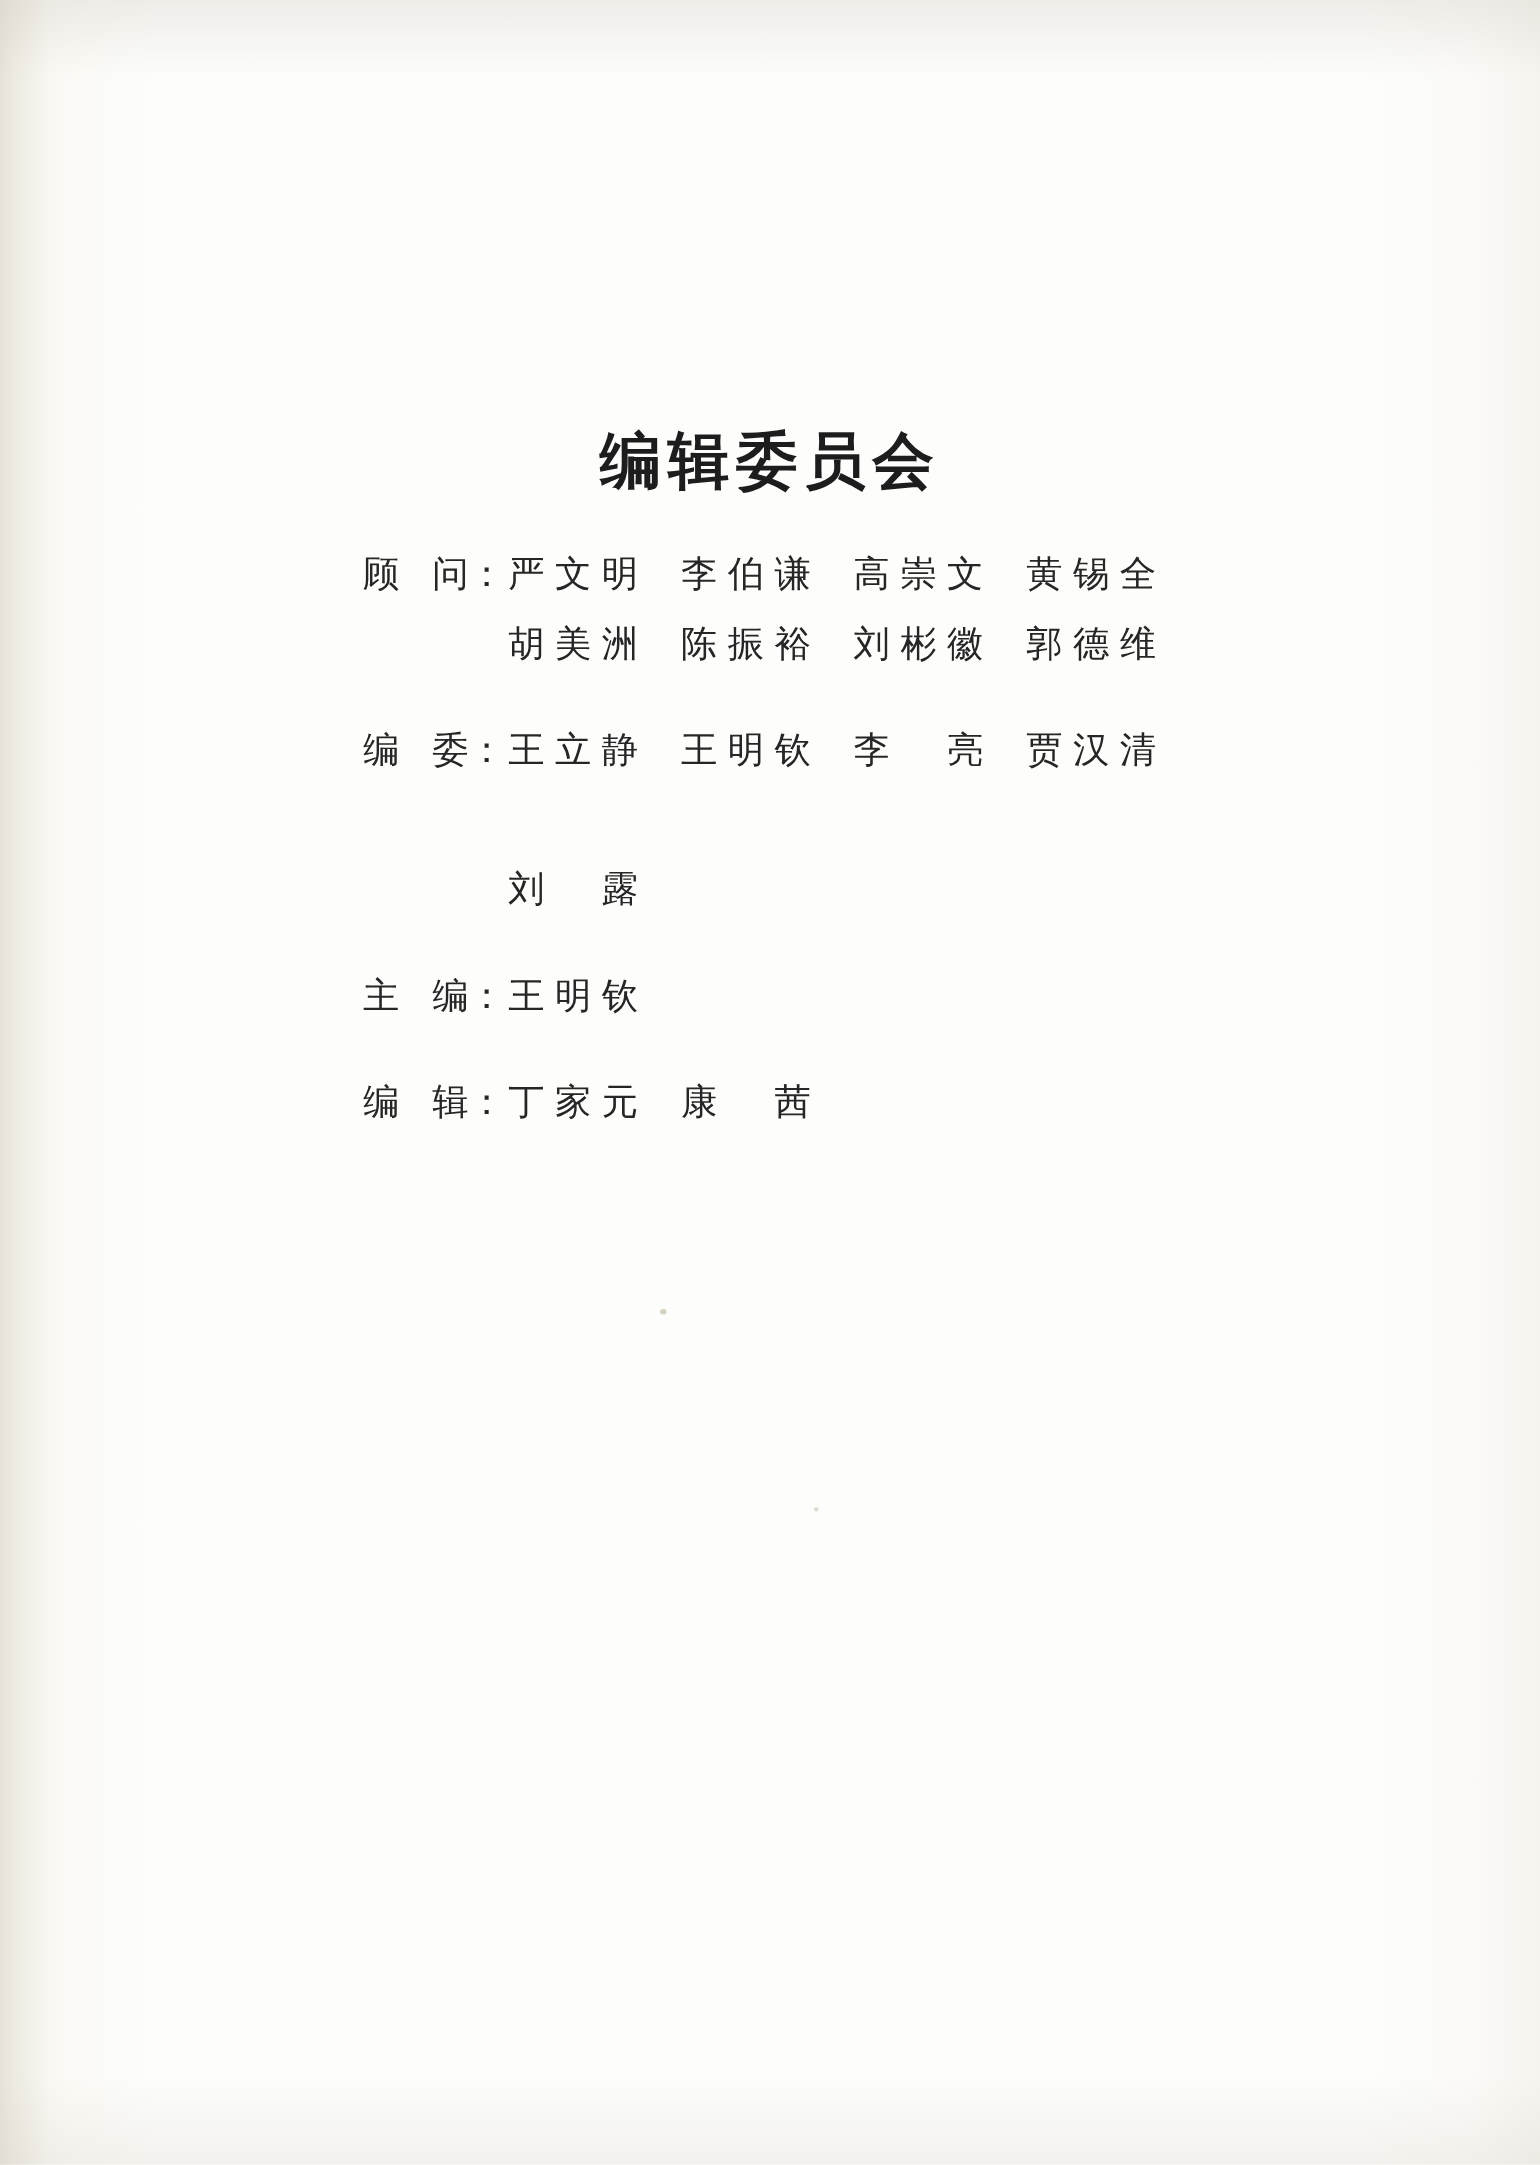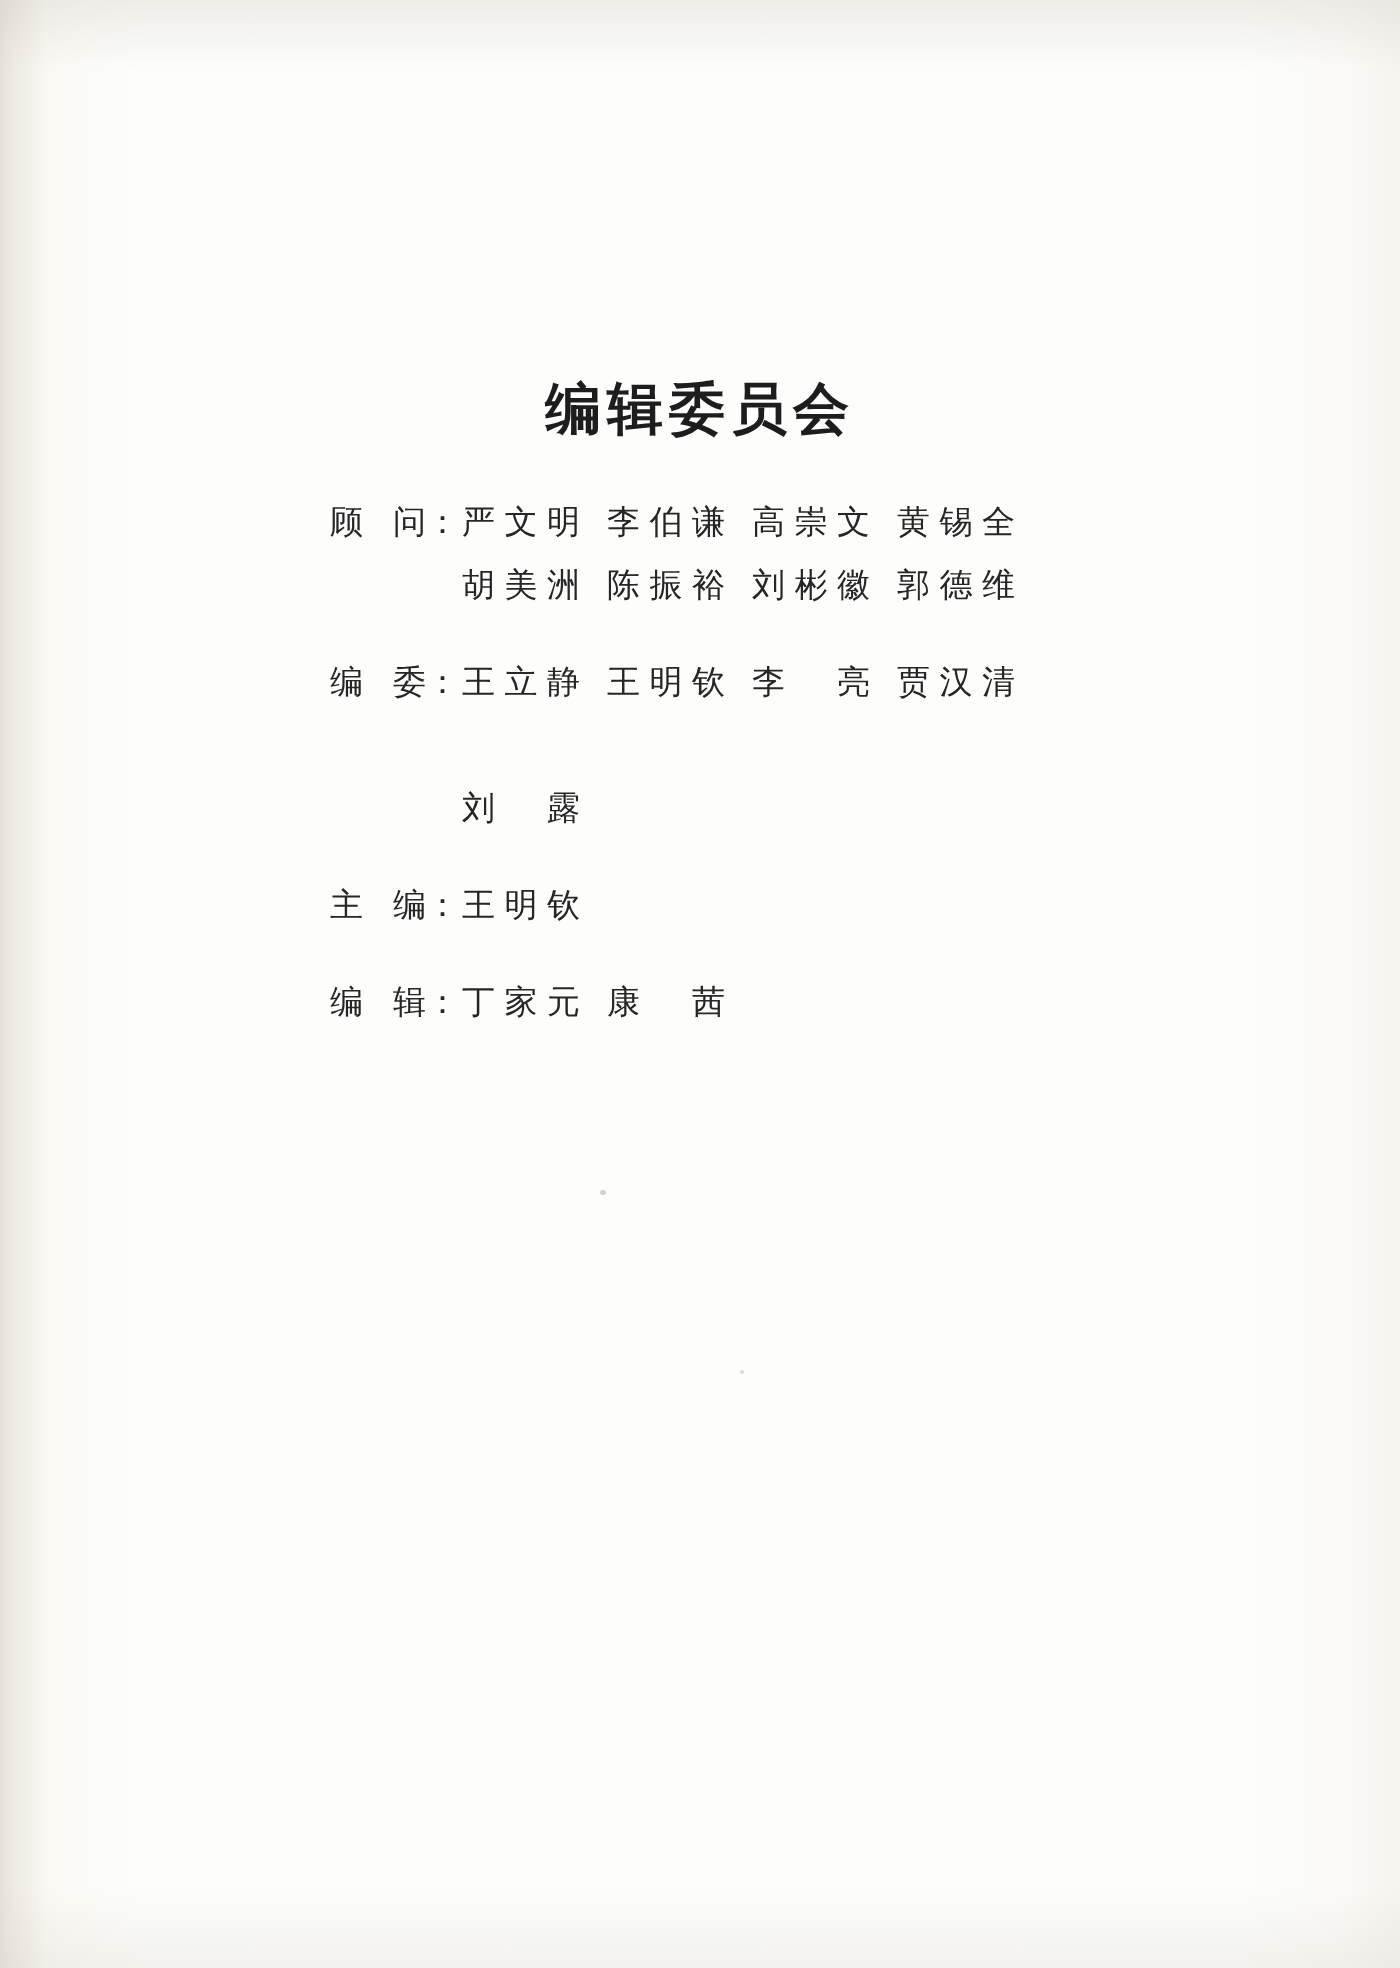--- a/index.html
+++ b/index.html
@@ -46,21 +46,21 @@
     position: absolute;
     left: 0;
     top: 0;
     width: 1400px;
     height: 1968px;
   }
 
   .doc-title {
     position: absolute;
     left: 0;
-    top: 372px;
+    top: 382px;
     width: 1400px;
     text-align: center;
     font-size: 56px;
     font-weight: bold;
     letter-spacing: 6px;
     color: #1d1d1d;
     font-family: "DejaVu Serif", "Liberation Serif", serif;
   }
 
   .roster {
@@ -90,20 +90,21 @@
   }
   .row-label .lbl-spread {
     display: inline-block;
     width: 96px;
     text-align: justify;
     text-align-last: justify;
   }
 
   .names {
     display: flex;
+    gap: 12px;
   }
   .name-cell {
     width: 145px;
     flex: 0 0 145px;
     font-size: 33px;
     color: #262626;
     white-space: nowrap;
   }
   .name-cell .nm {
     display: inline-block;

